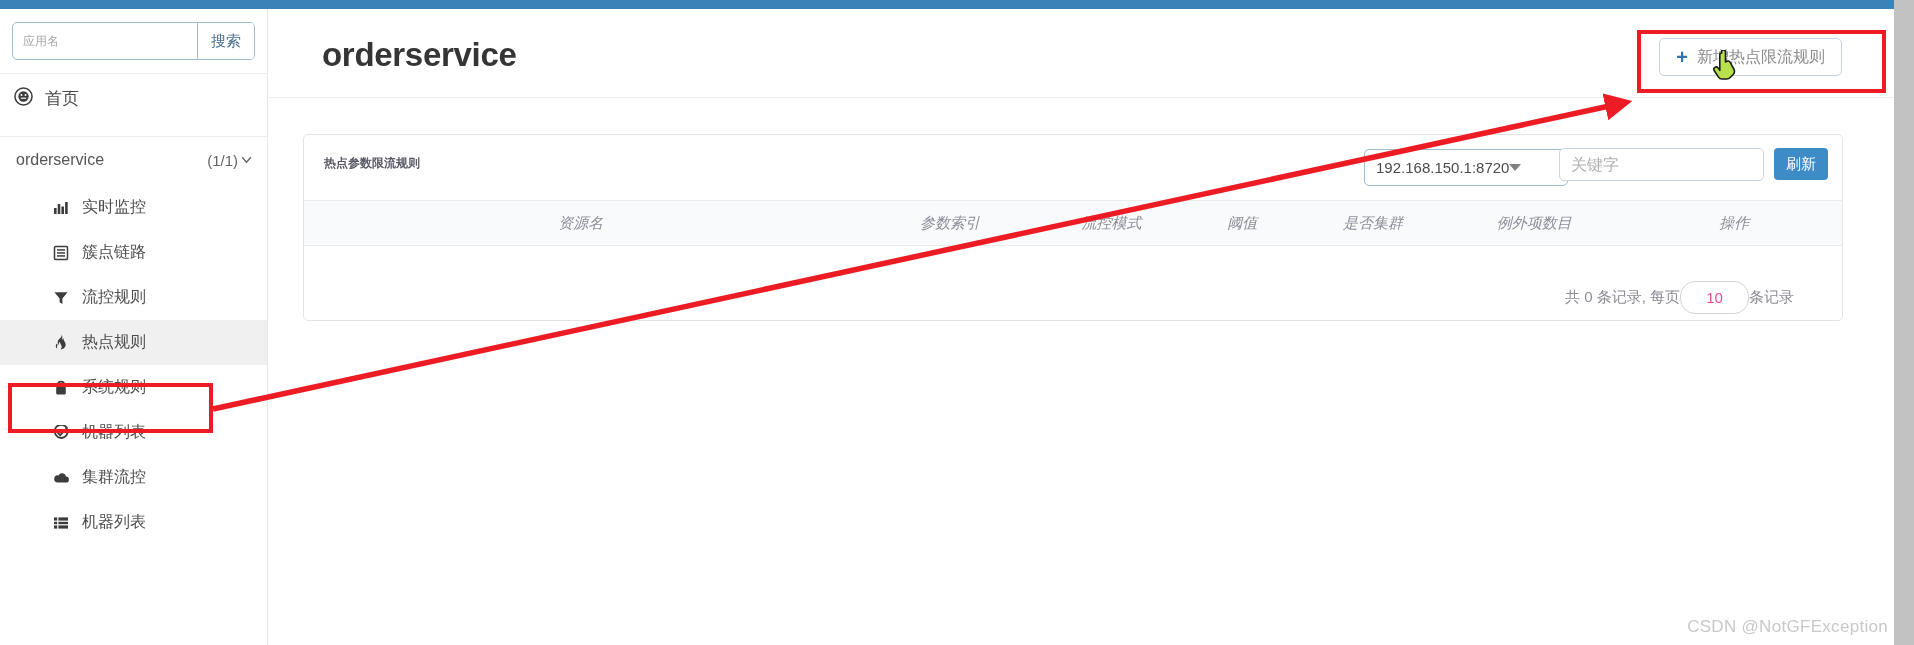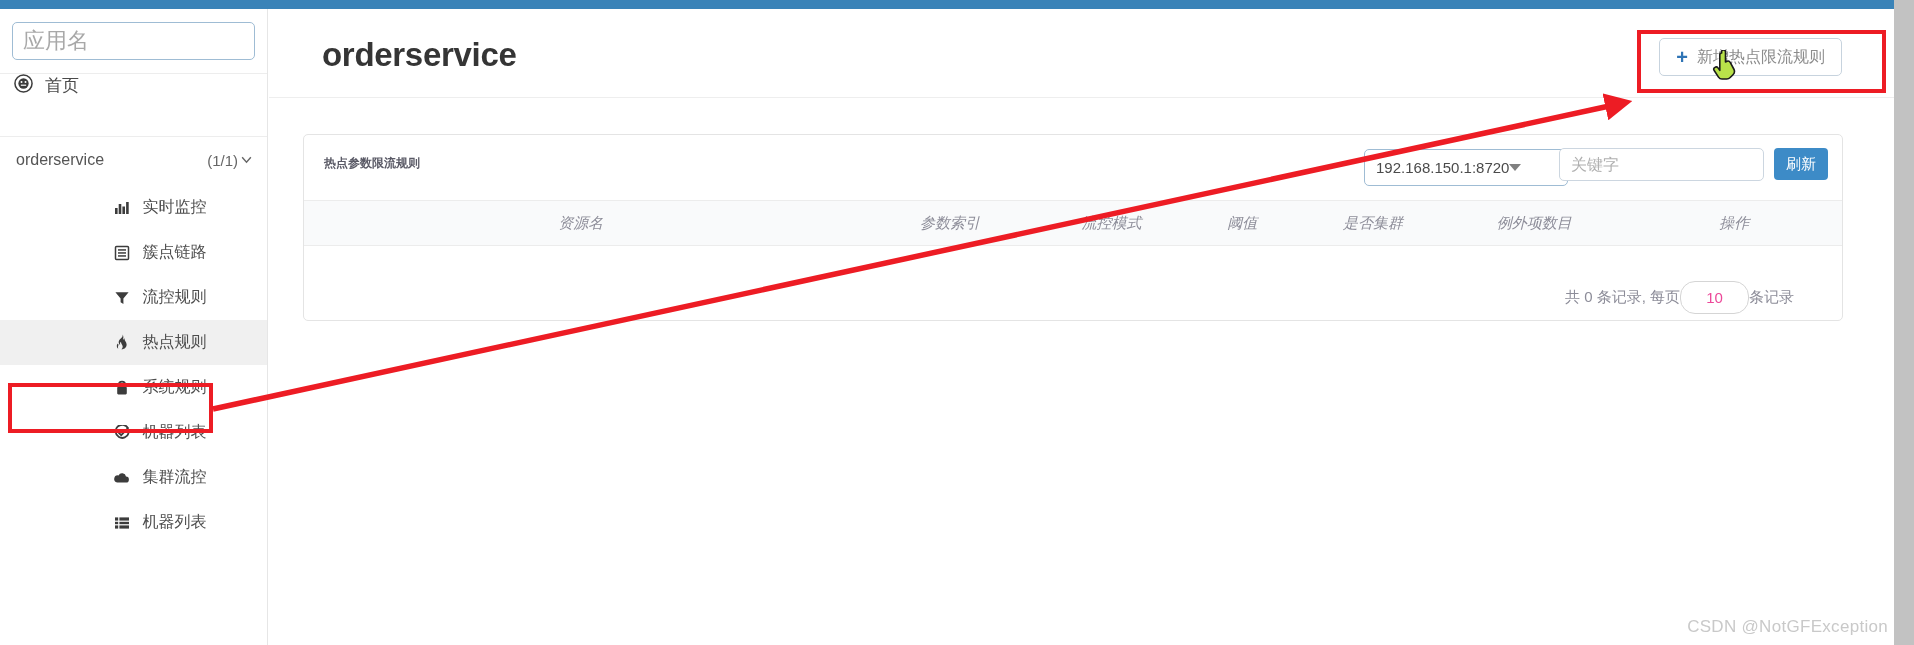--- a/index.html
+++ b/index.html
@@ -45,21 +45,21 @@
     height: 36px;
     border: 1px solid #9fbcd4;
     border-radius: 5px;
     overflow: hidden;
     background: #fff;
   }
   .search-input {
     flex: 1;
     border: none;
     outline: none;
-    font-size: 22px;
+    font-size: 12px;
     padding: 0 10px;
     font-family: "Liberation Sans", "DejaVu Sans", sans-serif;
     color: #737373;
     background: transparent;
   }
   .search-input::placeholder { color: #a8a8a8; }
   .search-btn {
     width: 57px;
     border: none;
     border-left: 1px solid #9fbcd4;
@@ -70,21 +70,21 @@
     cursor: pointer;
     padding: 0;
   }
   .sidebar-sep {
     height: 1px;
     background: #ededed;
     margin-top: 13px;
   }
   .home-row {
     display: flex;
-    align-items: flex-start;
+    align-items: center;
     height: 49px;
     padding-left: 14px;
     box-sizing: border-box;
     cursor: pointer;
   }
   .home-row .label {
     font-size: 17px;
     color: #4a4a4a;
     margin-left: 12px;
   }
@@ -101,21 +101,20 @@
   .app-row .app-count { font-size: 15px; color: #666; display:flex; align-items:center; gap:2px;}
   .menu { padding-top: 2px; }
   .menu-item {
     display: flex;
     align-items: center;
     height: 45px;
     padding-left: 51px;
     box-sizing: border-box;
     cursor: pointer;
     position: relative;
-    justify-content: center;
   }
   .menu-item .mi-icon {
     width: 20px;
     display: flex;
     align-items: center;
     justify-content: center;
     color: #3c3c3c;
     flex: none;
   }
   .menu-item .mi-label {

